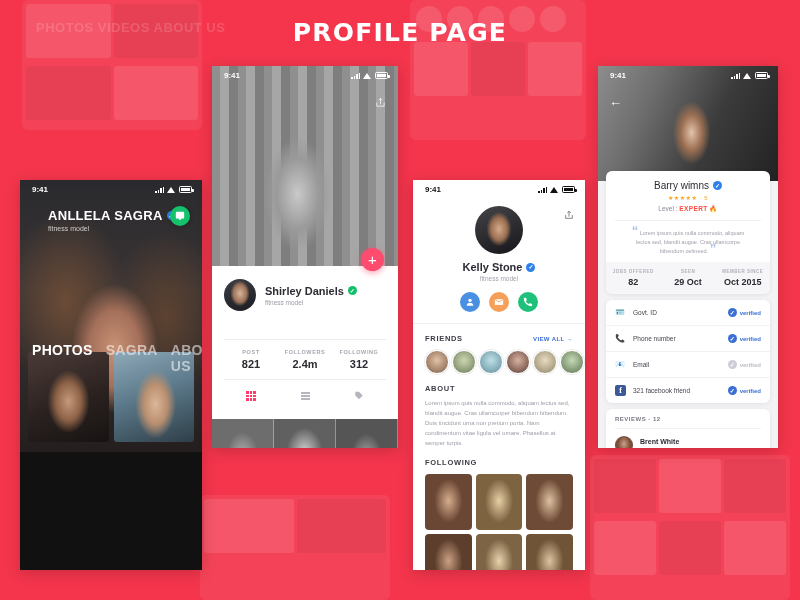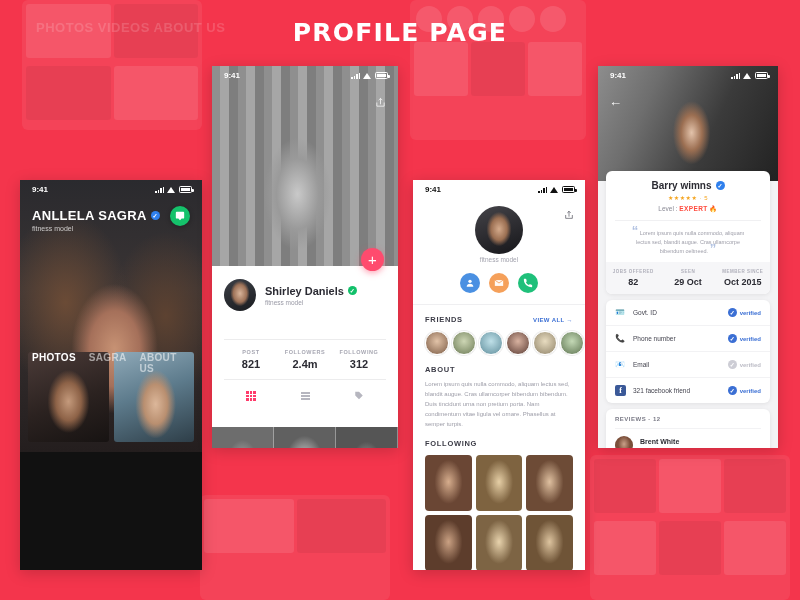--- a/index.html
+++ b/index.html
@@ -70,36 +70,36 @@
   #p1 { left: 20px; top: 180px; width: 182px; height: 390px; background:#111; }
   #p1 .hero {
     position: relative; height: 272px; overflow: hidden;
     background:
       radial-gradient(ellipse 60px 90px at 52% 62%, #c79274 0%, #a5705a 42%, rgba(60,35,30,0) 72%),
       radial-gradient(ellipse 90px 130px at 25% 45%, #6b4b36 0%, rgba(40,28,22,0) 70%),
       radial-gradient(ellipse 80px 120px at 80% 50%, #5d4231 0%, rgba(35,25,20,0) 70%),
       linear-gradient(180deg, #2a2a2e 0%, #3a3434 40%, #241e1e 100%);
   }
   #p1 .hero .sb { color:#fff; position:absolute; top:0; left:0; right:0; }
-  #p1 .nameblk { position:absolute; top:28px; left:12px; z-index:3; }
+  #p1 .nameblk { position:absolute; top:28px; left:28px; z-index:3; }
   #p1 .nm { color:#fff; font-size:13px; font-weight:bold; letter-spacing:.3px; display:flex; align-items:center; gap:4px; }
   #p1 .nm .verified { background:#2f80ed; }
   #p1 .sub { color:rgba(255,255,255,.72); font-size:7px; margin-top:2px; }
   #p1 .greenbtn {
     position:absolute; top:26px; right:12px; width:20px; height:20px;
     border-radius:50%; background:#15c26b; z-index:3;
     display:flex;align-items:center;justify-content:center;
     box-shadow:0 1px 5px rgba(0,0,0,.3);
   }
   #p1 .greenbtn svg{width:10px;height:10px;fill:#fff;}
   #p1 .tabs {
     position:absolute; bottom:78px; left:0; right:0; display:flex; gap:13px;
     padding:0 12px; z-index:4;
   }
-  #p1 .tabs span{font-size:10px;font-weight:bold;color:rgba(255,255,255,.55);letter-spacing:.3px;}
+  #p1 .tabs span{font-size:14px;font-weight:bold;color:rgba(255,255,255,.55);letter-spacing:.3px;}
   #p1 .tabs span.active{color:#fff;}
   #p1 .thumbs{position:absolute;bottom:0;left:0;right:0;height:100px;display:flex;gap:5px;padding:0 8px 10px;}
   #p1 .th{flex:1;border-radius:3px;overflow:hidden;}
   #p1 .th1{background:
       radial-gradient(ellipse 28px 42px at 50% 55%,#c49a7c 0%,#8d6247 45%,rgba(30,25,25,0) 75%),
       linear-gradient(160deg,#4b3b38 0%,#2b2220 55%,#171312 100%);}
   #p1 .th2{background:
       radial-gradient(ellipse 26px 44px at 52% 58%,#dcb79a 0%,#b98f70 45%,rgba(40,40,50,0) 78%),
       linear-gradient(160deg,#8fa9b8 0%,#5d7b8c 45%,#2e3e48 100%);}
 
@@ -113,21 +113,21 @@
       linear-gradient(180deg,#9a9a9a,#6f6f6f);
   }
   #p2 .hero .sb{color:#fff;position:absolute;top:0;left:0;right:0;}
   #p2 .share{position:absolute;top:28px;right:12px;z-index:3;}
   #p2 .share svg{width:11px;height:11px;stroke:#fff;fill:none;stroke-width:1.6;}
   #p2 .fab{
     position:absolute; top:182px; right:14px; width:23px;height:23px;border-radius:50%;
     background:#ff4b6e;z-index:6;display:flex;align-items:center;justify-content:center;
     color:#fff;font-size:15px;line-height:0;box-shadow:0 2px 6px rgba(255,75,110,.5);
   }
-  #p2 .card{background:#fff;padding:13px 12px 16px;border-radius:13px;}
+  #p2 .card{background:#fff;padding:13px 12px 8px;border-radius:13px;}
   #p2 .prow{display:flex;align-items:center;gap:9px;}
   #p2 .pav{width:32px;height:32px;border-radius:50%;flex:0 0 32px;
     background:radial-gradient(ellipse 12px 16px at 50% 45%,#d8b49a 0%,#9d7258 55%,rgba(40,40,45,0) 80%),
     linear-gradient(160deg,#3c3f46,#1a1c20);}
   #p2 .pnm{font-size:11px;font-weight:bold;color:#2b2b33;display:flex;align-items:center;gap:4px;}
   #p2 .pnm .verified{background:#12c06a;}
   #p2 .psub{font-size:6.5px;color:#9a9aa6;margin-top:2px;}
   #p2 .stats{display:flex;margin-top:28px;border-top:1px solid #ececed;padding-top:9px;}
   #p2 .st{flex:1;text-align:center;}
   #p2 .st .lb{font-size:5.5px;color:#a7a7b2;letter-spacing:.6px;font-weight:bold;}
@@ -175,21 +175,21 @@
   
   #p4 { left: 598px; top: 66px; width: 180px; height: 382px; background:#f3f3f5; }
   #p4 .hero{height:115px;position:relative;overflow:hidden;
     background:
       radial-gradient(ellipse 26px 44px at 52% 58%,#e3c3ab 0%,#9c6f52 40%,rgba(30,28,28,0) 72%),
       linear-gradient(115deg,#8d8d8d 0%,#6e6e6e 28%,#3b3b3b 62%,#222 100%);}
   #p4 .hero .sb{color:#fff;position:absolute;top:0;left:0;right:0;}
   #p4 .back{position:absolute;top:29px;left:11px;color:#fff;font-size:13px;line-height:1;z-index:3;}
   #p4 .pcard{background:#fff;margin:-10px 8px 0;border-radius:6px;padding:9px 9px 0;position:relative;z-index:5;
     box-shadow:0 1px 4px rgba(0,0,0,.08);}
-  #p4 .bn{text-align:center;font-size:10px;font-weight:bold;color:#2b2b33;
+  #p4 .bn{text-align:center;font-size:10px;font-weight:normal;color:#2b2b33;
     display:flex;align-items:center;justify-content:center;gap:4px;}
   #p4 .bn .verified{background:#2f80ed;}
   #p4 .stars{text-align:center;font-size:6px;color:#f5a623;margin-top:3px;letter-spacing:.5px;}
   #p4 .lvl{text-align:center;font-size:6.5px;color:#8a8a95;margin-top:4px;}
   #p4 .lvl b{color:#ff4b3e;letter-spacing:.4px;}
   #p4 .quote{font-size:5.5px;line-height:1.6;color:#a0a0ab;text-align:center;padding:8px 10px 7px;
     border-top:1px solid #f0f0f2;margin-top:7px;position:relative;}
   #p4 .quote .qm{color:#aebfe0;font-size:13px;font-weight:bold;line-height:0;}
   #p4 .bstats{display:flex;background:#f6f6f8;margin:0 -9px;padding:7px 0;border-radius:0 0 6px 6px;}
   #p4 .bstats .bs{flex:1;text-align:center;}
@@ -412,20 +412,24 @@
       <span class="batt"></span>
     </span>
   </div>
   <div class="shr">
     <svg viewBox="0 0 24 24">
         <path d="M4 12v8h16v-8M12 16V3M12 3l-4 4M12 3l4 4"></path>
       </svg>
   </div>
 
   <div class="avatar"></div>
+  <div class="kn">
+    <span>Kelly Stone</span>
+    <span class="verified"></span>
+  </div>
   <div class="ks">fitness model</div>
 
   <div class="acts">
     <div class="ab" style="background:#4a90e2">
       <svg viewBox="0 0 24 24">
           <circle cx="12" cy="8" r="4"></circle>
           <path d="M4 21c0-4.4 3.6-7 8-7s8 2.6 8 7z"></path>
         </svg>
     </div>
     <div class="ab" style="background:#f5a05a">

